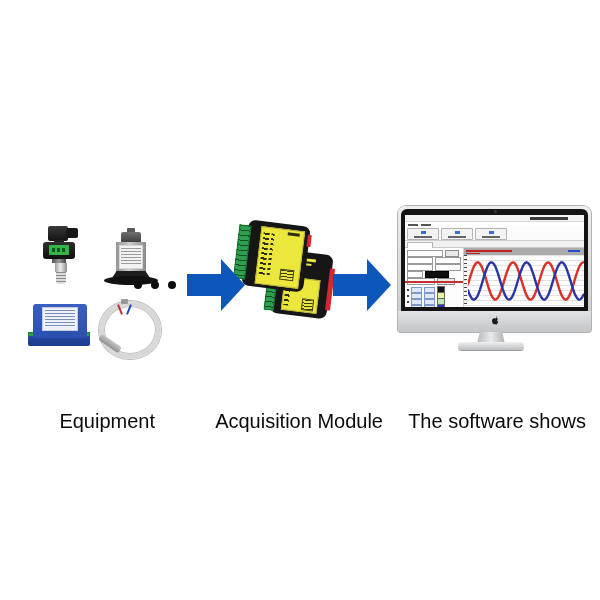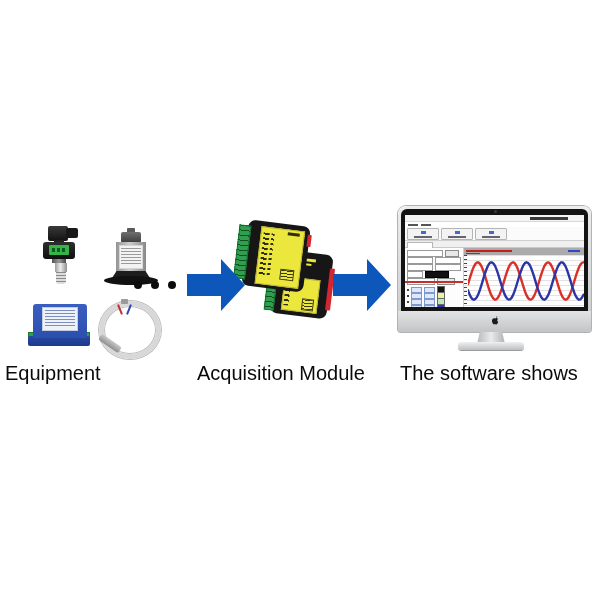--- a/index.html
+++ b/index.html
@@ -1,21 +1,21 @@
 <!DOCTYPE html>
 <html style="--arrow: #0d56ba; --wave_red: #d93028; --wave_blue: #2c35a4; --module_yellow: #ece73c; --terminal_green: #2f9e4e; --clip_red: #d22630; --isolator_blue: #2b4fae; --display_green: #36b44a; --chart_header_gray: #ababab;"><head>
 <meta charset="utf-8">
 <style>
   html,body{margin:0;padding:0;background:#fff;}
   .stage{position:relative;width:600px;height:600px;background:#fff;overflow:hidden;
          font-family:"Liberation Sans",sans-serif;}
   .abs{position:absolute;}
 
   
-  .caption{position:absolute;font-size:20px;color:#0a0a0a;text-align:left;white-space:nowrap;}
+  .caption{position:absolute;font-size:20px;color:#0a0a0a;text-align:right;white-space:nowrap;margin-top:48px;}
 
   
   .dot{position:absolute;width:8px;height:8px;border-radius:50%;background:#0c0c0c;}
   .flow-arrow{position:absolute;width:58px;height:52px;}
 
   
   .pt-plug{left:48px;top:226px;width:20px;height:15px;background:linear-gradient(180deg,#3a3a3a,#121212);border-radius:2px;}
   .pt-elbow{left:66px;top:228px;width:12px;height:10px;background:#181818;border-radius:2px;}
   .pt-neck{left:54px;top:240px;width:10px;height:3px;background:#222;}
   .pt-body{left:43px;top:242px;width:32px;height:17px;background:linear-gradient(180deg,#2e2e2e,#101010);border-radius:3px;}

